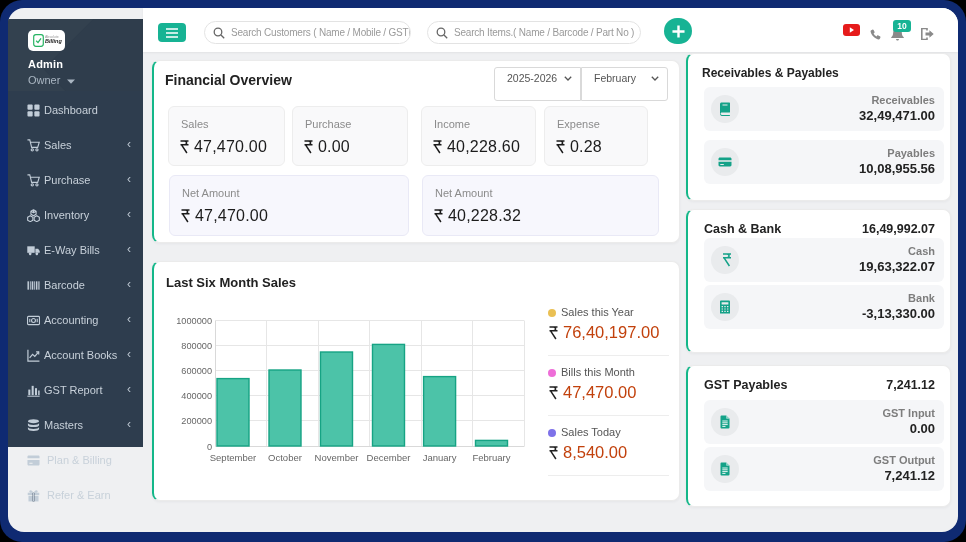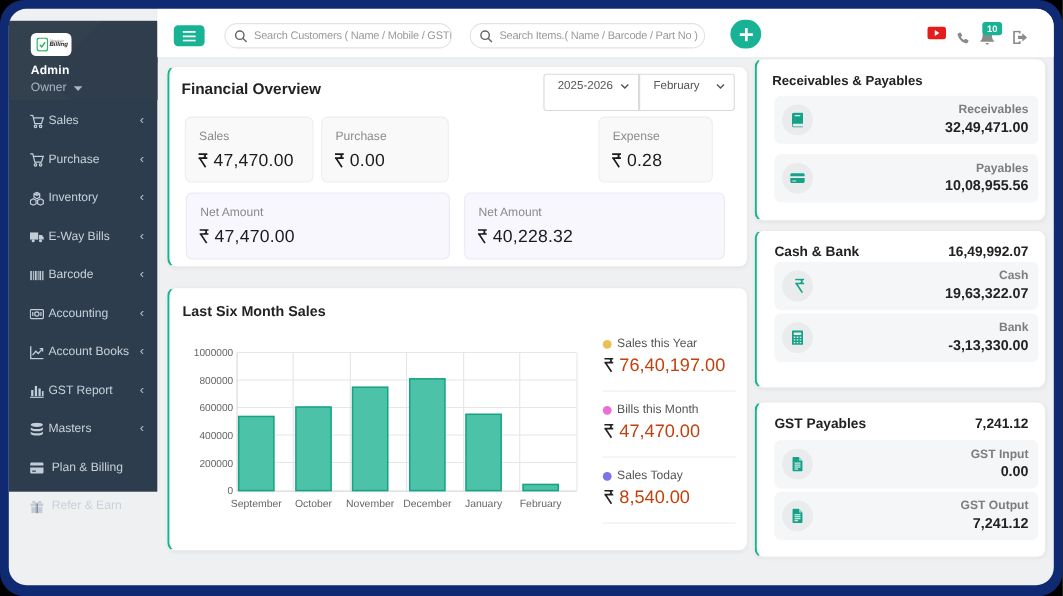--- a/index.html
+++ b/index.html
@@ -87,20 +87,31 @@
       <div style="position:absolute;left:17px;top:5px;font-size:3.5px;color:#999;">Absolute</div>
       <div style="position:absolute;left:17px;top:8px;font-size:5.5px;font-weight:bold;font-style:italic;color:#222;">Billing</div>
     </div>
     <div id="adm">Admin</div>
     <div id="own">Owner <svg width="8" height="5" viewBox="0 0 8 5" style="margin-left:4px">
           <path d="M0 0.5 H8 L4 4.8 Z" fill="#aab6c2"></path>
         </svg></div>
     <div id="menu">
       <div class="mi">
           <svg class="ic" viewBox="0 0 14 14">
+            <g fill="#c2cdd8">
+              <rect x="0.5" y="0.5" width="5.6" height="5.6" rx="1"></rect>
+              <rect x="7.9" y="0.5" width="5.6" height="5.6" rx="1"></rect>
+              <rect x="0.5" y="7.9" width="5.6" height="5.6" rx="1"></rect>
+              <rect x="7.9" y="7.9" width="5.6" height="5.6" rx="1"></rect>
+            </g>
+          </svg>
+          <span class="tx">Dashboard</span>
+        </div>
+      <div class="mi">
+          <svg class="ic" viewBox="0 0 14 14">
             <g fill="none" stroke="#c2cdd8" stroke-width="1.2">
               <path d="M0.5 1 H3 L5 9 H11.5 L13.2 3.5 H3.8"></path>
               <circle cx="5.7" cy="11.7" r="1.2"></circle>
               <circle cx="10.7" cy="11.7" r="1.2"></circle>
             </g>
           </svg>
           <span class="tx">Sales</span>
           <span class="ch">‹</span>
         </div>
       <div class="mi">
@@ -282,20 +293,26 @@
         <div class="lb">Sales</div>
         <div class="vl"><svg class="rp" viewBox="0 0 10 14">
             <use href="#rupee" stroke="#1c1c1c"></use>
           </svg>47,470.00</div>
       </div>
     <div class="sbox" style="left:138px;top:45px;width:116px;height:60px;">
         <div class="lb">Purchase</div>
         <div class="vl"><svg class="rp" viewBox="0 0 10 14">
             <use href="#rupee" stroke="#1c1c1c"></use>
           </svg>0.00</div>
+      </div>
+    <div class="sbox" style="left:267px;top:45px;width:115px;height:60px;">
+        <div class="lb">Income</div>
+        <div class="vl"><svg class="rp" viewBox="0 0 10 14">
+            <use href="#rupee" stroke="#1c1c1c"></use>
+          </svg>40,228.60</div>
       </div>
     <div class="sbox" style="left:390px;top:45px;width:104px;height:60px;">
         <div class="lb">Expense</div>
         <div class="vl"><svg class="rp" viewBox="0 0 10 14">
             <use href="#rupee" stroke="#1c1c1c"></use>
           </svg>0.28</div>
       </div>
     <div class="sbox net" style="left:15px;top:114px;width:240px;height:61px;">
         <div class="lb">Net Amount</div>
         <div class="vl"><svg class="rp" viewBox="0 0 10 14">

